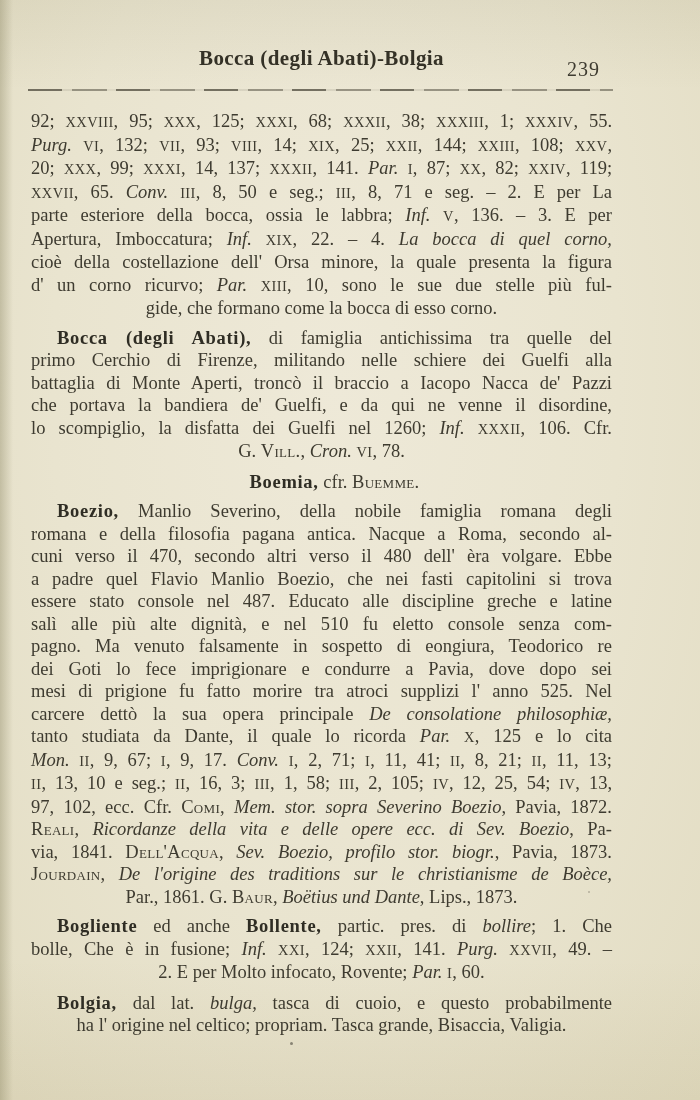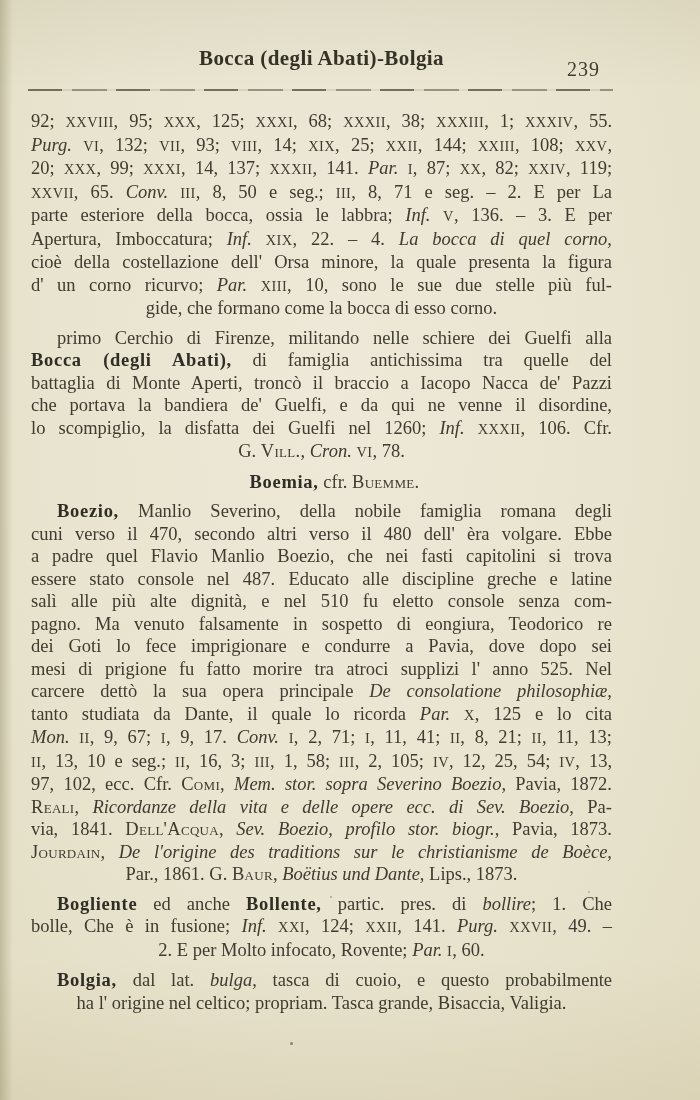--- a/index.html
+++ b/index.html
@@ -64,32 +64,33 @@
         <div class="line just"><span class="it">Purg. </span><span class="scn">VI</span><span>, 132; </span><span class="scn">VII</span><span>, 93; </span><span class="scn">VIII</span><span>, 14; </span><span class="scn">XIX</span><span>, 25; </span><span class="scn">XXII</span><span>, 144; </span><span class="scn">XXIII</span><span>, 108; </span><span class="scn">XXV</span><span>,</span></div>
         <div class="line just"><span>20; </span><span class="scn">XXX</span><span>, 99; </span><span class="scn">XXXI</span><span>, 14, 137; </span><span class="scn">XXXII</span><span>, 141. </span><span class="it">Par. </span><span class="scn">I</span><span>, 87; </span><span class="scn">XX</span><span>, 82; </span><span class="scn">XXIV</span><span>, 119;</span></div>
         <div class="line just"><span class="scn">XXVII</span><span>, 65. </span><span class="it">Conv. </span><span class="scn">III</span><span>, 8, 50 e seg.; </span><span class="scn">III</span><span>, 8, 71 e seg. – 2. E per La</span></div>
         <div class="line just"><span>parte esteriore della bocca, ossia le labbra; </span><span class="it">Inf. </span><span class="scn">V</span><span>, 136. – 3. E per</span></div>
         <div class="line just"><span>Apertura, Imboccatura; </span><span class="it">Inf. </span><span class="scn">XIX</span><span>, 22. – 4. </span><span class="it">La bocca di quel corno,</span></div>
         <div class="line just"><span>cioè della costellazione dell' Orsa minore, la quale presenta la figura</span></div>
         <div class="line just"><span>d' un corno ricurvo; </span><span class="it">Par. </span><span class="scn">XIII</span><span>, 10, sono le sue due stelle più ful-</span></div>
         <div class="line"><span>gide, che formano come la bocca di esso corno.</span></div>
       </div>
       <div class="para indent">
+        <div class="line just"><span class="bd">Bocca (degli Abati),</span><span> di famiglia antichissima tra quelle del</span></div>
         <div class="line just"><span>primo Cerchio di Firenze, militando nelle schiere dei Guelfi alla</span></div>
-        <div class="line just"><span class="bd">Bocca (degli Abati),</span><span> di famiglia antichissima tra quelle del</span></div>
         <div class="line just"><span>battaglia di Monte Aperti, troncò il braccio a Iacopo Nacca de' Pazzi</span></div>
         <div class="line just"><span>che portava la bandiera de' Guelfi, e da qui ne venne il disordine,</span></div>
         <div class="line just"><span>lo scompiglio, la disfatta dei Guelfi nel 1260; </span><span class="it">Inf. </span><span class="scn">XXXII</span><span>, 106. Cfr.</span></div>
         <div class="line"><span>G. </span><span class="scv">Vill.</span><span>, </span><span class="it">Cron. </span><span class="scn">VI</span><span>, 78.</span></div>
       </div>
       <div class="para indent">
         <div class="line"><span class="bd">Boemia,</span><span> cfr. </span><span class="scv">Buemme.</span></div>
       </div>
       <div class="para indent">
         <div class="line just"><span class="bd">Boezio,</span><span> Manlio Severino, della nobile famiglia romana degli</span></div>
+        <div class="line just"><span>romana e della filosofia pagana antica. Nacque a Roma, secondo al-</span></div>
         <div class="line just"><span>cuni verso il 470, secondo altri verso il 480 dell' èra volgare. Ebbe</span></div>
         <div class="line just"><span>a padre quel Flavio Manlio Boezio, che nei fasti capitolini si trova</span></div>
         <div class="line just"><span>essere stato console nel 487. Educato alle discipline greche e latine</span></div>
         <div class="line just"><span>salì alle più alte dignità, e nel 510 fu eletto console senza com-</span></div>
         <div class="line just"><span>pagno. Ma venuto falsamente in sospetto di eongiura, Teodorico re</span></div>
         <div class="line just"><span>dei Goti lo fece imprigionare e condurre a Pavia, dove dopo sei</span></div>
         <div class="line just"><span>mesi di prigione fu fatto morire tra atroci supplizi l' anno 525. Nel</span></div>
         <div class="line just"><span>carcere dettò la sua opera principale </span><span class="it">De consolatione philosophiæ,</span></div>
         <div class="line just"><span>tanto studiata da Dante, il quale lo ricorda </span><span class="it">Par. </span><span class="scn">X</span><span>, 125 e lo cita</span></div>
         <div class="line just"><span class="it">Mon. </span><span class="scn">II</span><span>, 9, 67; </span><span class="scn">I</span><span>, 9, 17. </span><span class="it">Conv. </span><span class="scn">I</span><span>, 2, 71; </span><span class="scn">I</span><span>, 11, 41; </span><span class="scn">II</span><span>, 8, 21; </span><span class="scn">II</span><span>, 11, 13;</span></div>

